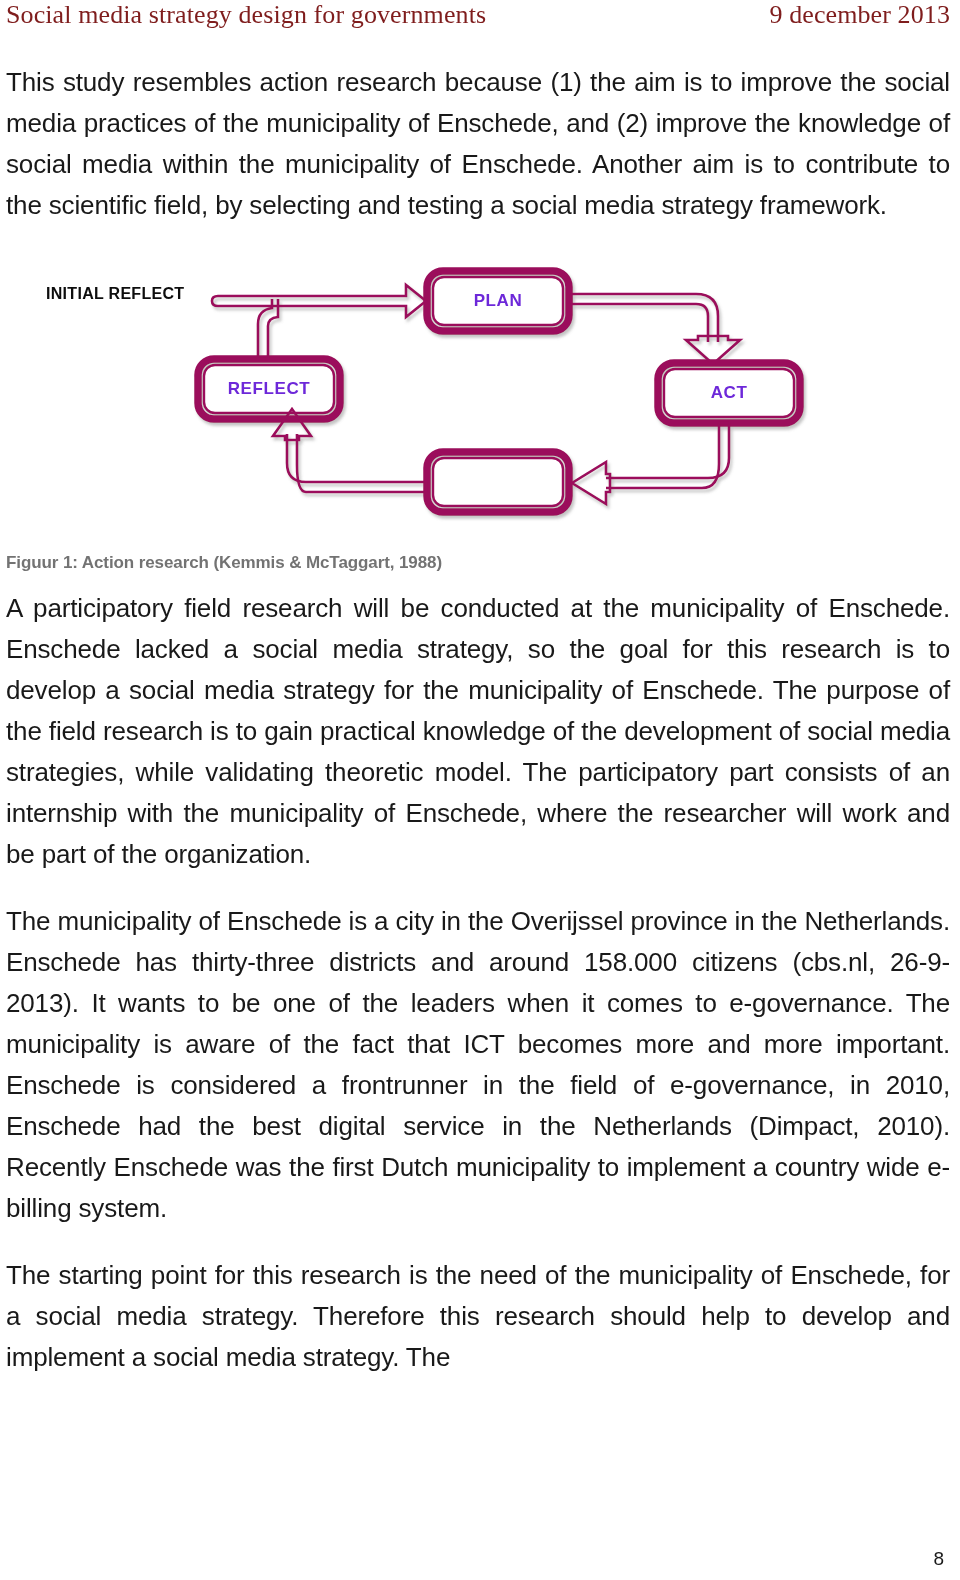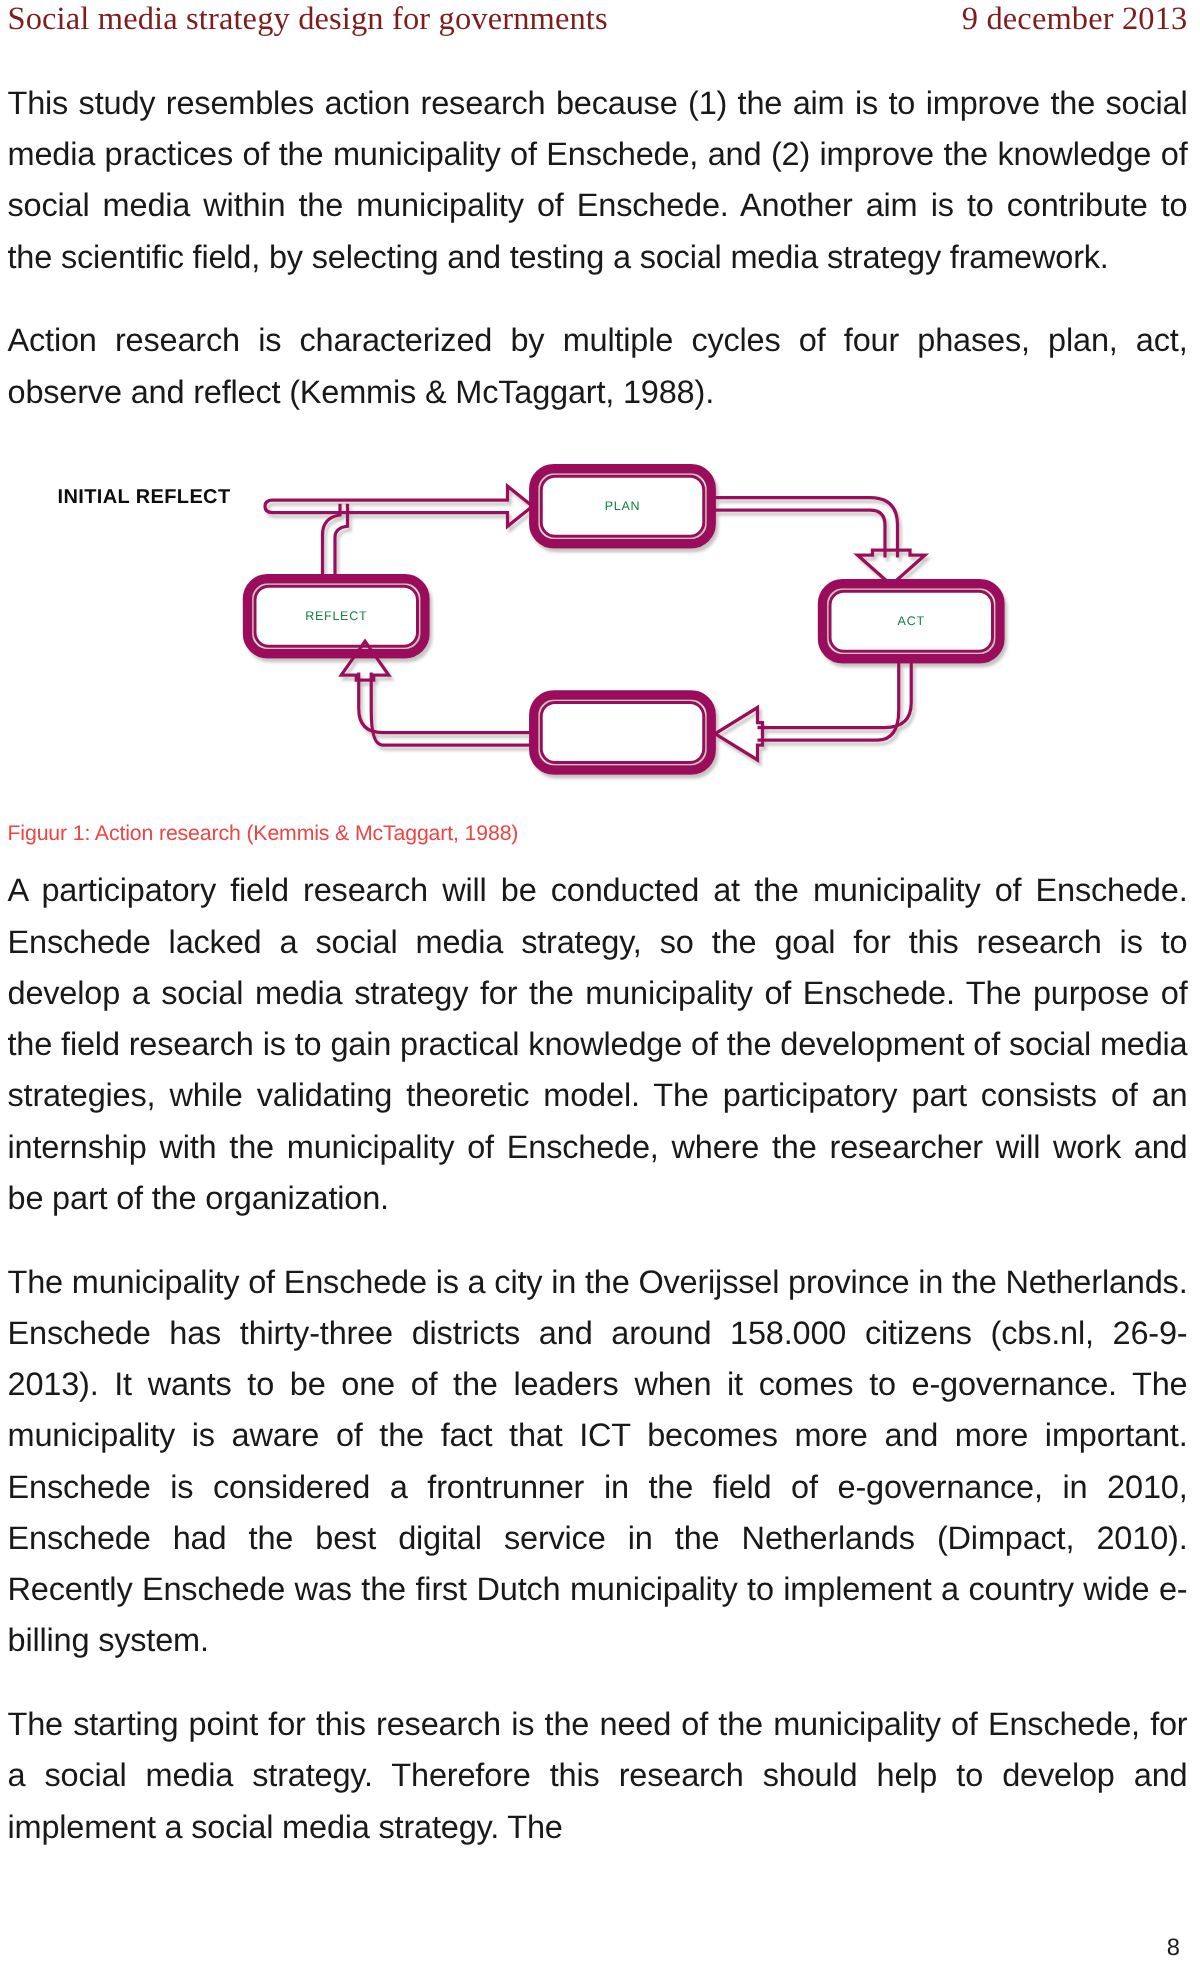--- a/index.html
+++ b/index.html
@@ -71,44 +71,44 @@
   .figure-wrap {
     position: relative;
     width: 944px;
     height: 300px;
     margin: 4px 0 0 0;
   }
   .figure-caption {
     font-family: "Liberation Sans Narrow", "Liberation Sans", sans-serif;
     font-size: 17px;
     line-height: 22px;
-    font-weight: normal;
-    color: #ef4444;
+    font-weight: bold;
+    color: #737373;
     margin: 0 0 14px 0;
     letter-spacing: -0.1px;
   }
 
   .diagram-label {
     position: absolute;
     font-family: "Liberation Sans", sans-serif;
     font-weight: bold;
     font-size: 16px;
     color: #0d0d0d;
     letter-spacing: 0.3px;
     white-space: nowrap;
   }
   .node-text {
     position: absolute;
     display: flex;
     align-items: center;
     justify-content: center;
     font-family: "Liberation Sans", sans-serif;
-    font-weight: normal;
-    font-size: 10px;
-    color: #15803d;
+    font-weight: bold;
+    font-size: 17px;
+    color: #6d28d9;
     letter-spacing: 0.6px;
     pointer-events: none;
   }
 
   
   .page-number {
     position: absolute;
     right: 16px;
     bottom: 10px;
     font-family: "Liberation Sans Narrow", "Liberation Sans", sans-serif;
@@ -123,21 +123,20 @@
 
   <div class="doc-header">
     <div class="h-title">Social media strategy design for governments</div>
     <div class="h-date">9 december 2013</div>
   </div>
 
   <div class="content">
 
     <p class="para">This study resembles action research because (1) the aim is to improve the social media practices of the municipality of Enschede, and (2) improve the knowledge of social media within the municipality of Enschede. Another aim is to contribute to the scientific field, by selecting and testing a social media strategy framework.</p>
 
-    <p class="para tight">Action research is characterized by multiple cycles of four phases, plan, act, observe and reflect (Kemmis &amp; McTaggart, 1988).</p>
 
     <div class="figure-wrap">
       <svg width="944" height="300" viewBox="0 0 944 300">
         <defs>
           <filter id="softshadow" x="-20%" y="-20%" width="150%" height="160%">
             <feDropShadow dx="2" dy="3" stdDeviation="1.4" flood-color="#7a7a7a" flood-opacity="0.45"></feDropShadow>
           </filter>
         </defs>
 
         <g fill="none" stroke="#9B0F5B" stroke-width="3.2" filter="url(#softshadow)">

